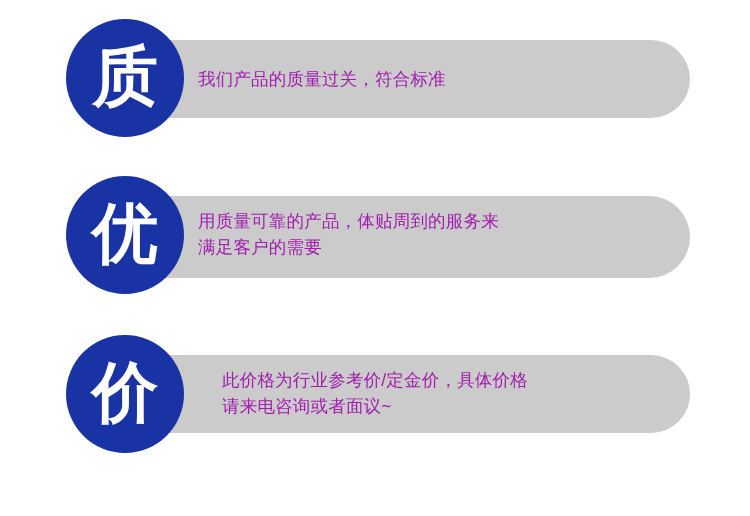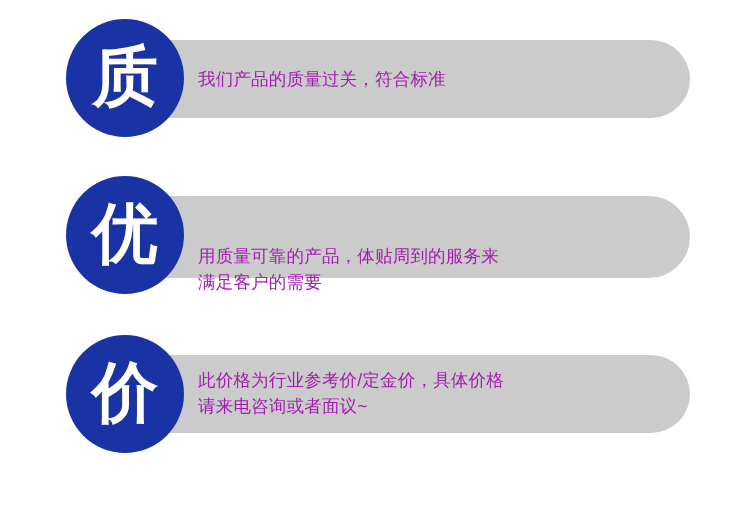--- a/index.html
+++ b/index.html
@@ -52,22 +52,22 @@
     left: 198px;
     width: 470px;
     color: #a21caf;
     font-size: 17.5px;
     line-height: 26px;
     letter-spacing: 0.2px;
     white-space: pre-line;
   }
 
   .row-1 .pill-text { top: 47px; }
-  .row-2 .pill-text { top: 32px; margin-top: 35px; }
-  .row-3 .pill-text { top: 32px; }
+  .row-2 .pill-text { top: 32px; }
+  .row-3 .pill-text { top: 32px; margin-left: 24px; }
 
   
   .badge-circle {
     position: absolute;
     left: 66px;
     top: 0;
     width: 118px;
     height: 118px;
     border-radius: 50%;
     background: #1933a5;

